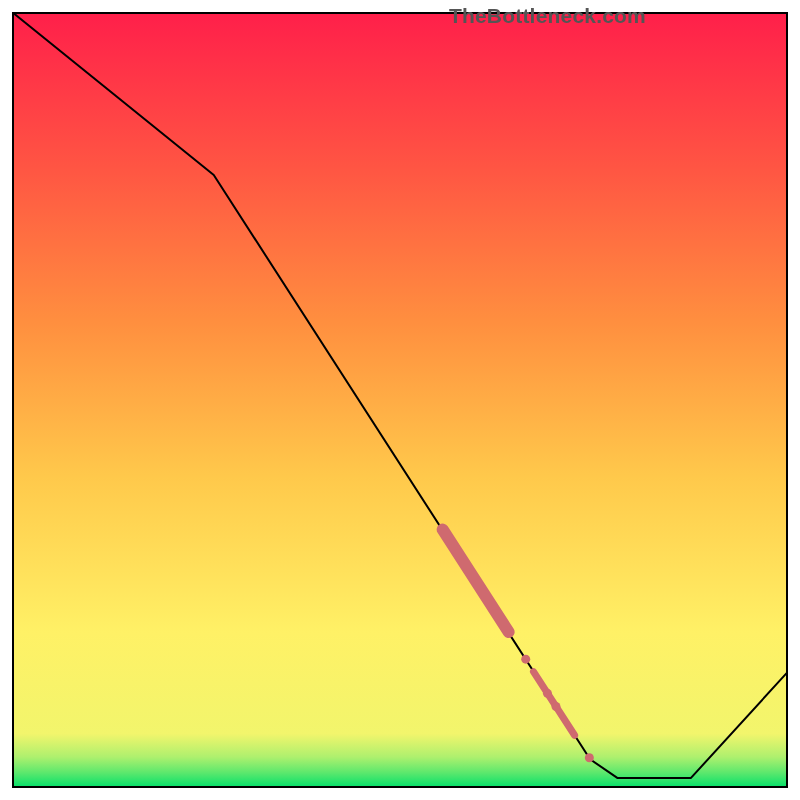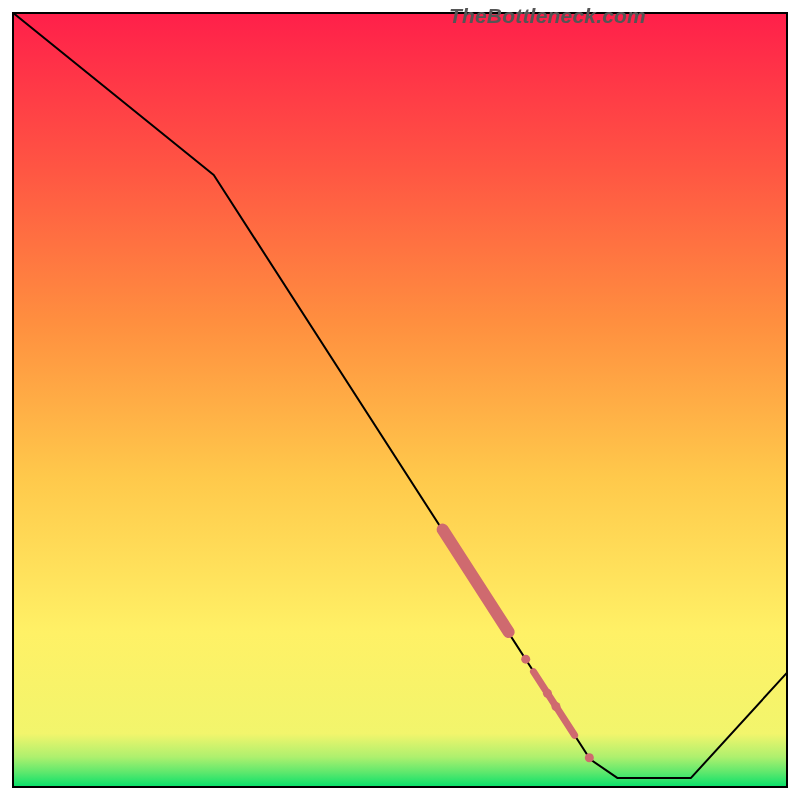--- a/index.html
+++ b/index.html
@@ -8,21 +8,20 @@
     width: 800px;
     height: 800px;
     overflow: hidden;
     font-family: Arial, Helvetica, sans-serif;
   }
   .chart-container {
     position: relative;
     width: 656px;
     height: 800px;
     background: #ffffff;
-    font-style: italic;
   }
   .plot-area {
     position: absolute;
     left: 12px;
     top: 12px;
     width: 776px;
     height: 776px;
   }
   .plot-area svg {
     display: block;

